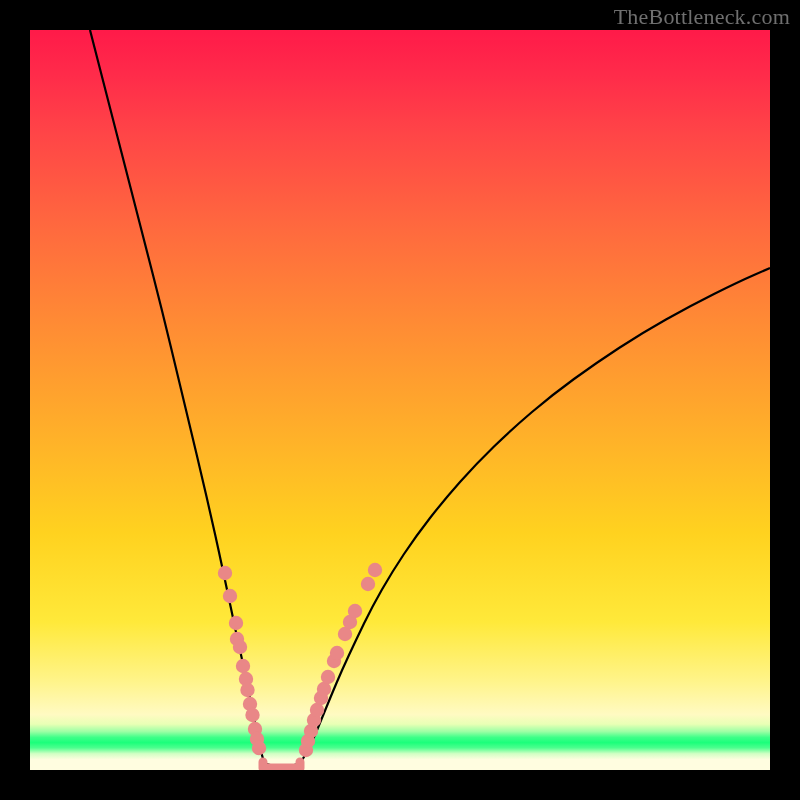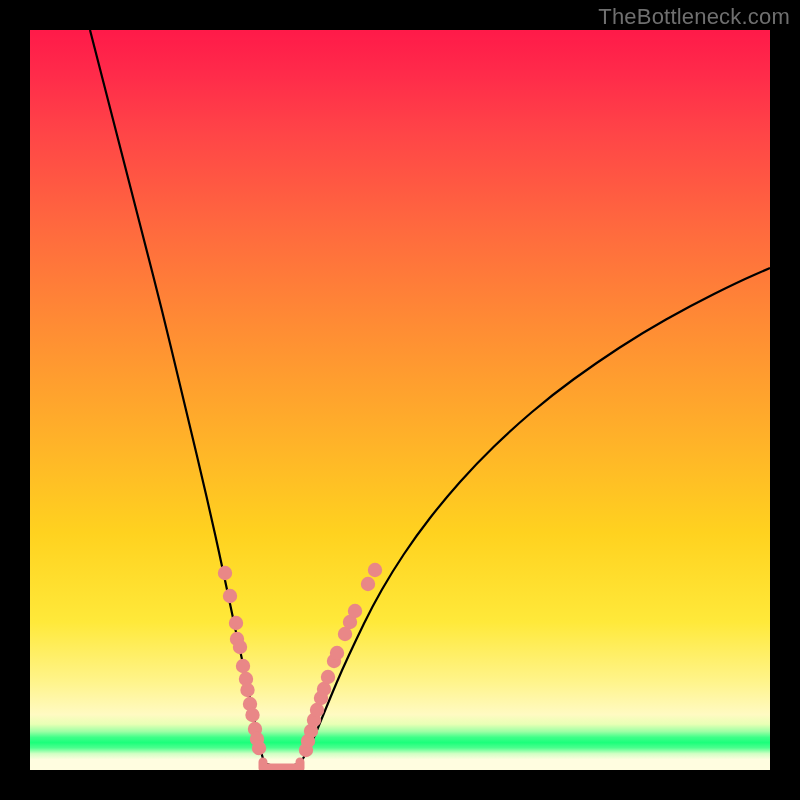--- a/index.html
+++ b/index.html
@@ -55,20 +55,21 @@
   }
   .watermark {
     position: absolute;
     top: 4px;
     right: 10px;
     color: #6f6f6f;
     font-size: 22px;
     font-weight: 500;
     letter-spacing: 0.2px;
     user-select: none;
+    font-family: Liberation Serif, serif;
   }
 </style>
 </head>
 <body>
 
 <div class="stage">
   <div class="watermark">TheBottleneck.com</div>
   <div class="plot-area">
     <svg class="overlay" viewBox="0 0 740 740" preserveAspectRatio="none">
       <path id="curve-path" fill="none" stroke-width="2.2" d="M 60 0 Q 78 70 87 105 Q 96 140 105 175 Q 114 210 123 245 Q 132 280 141 317.5 Q 150 355 156 380 Q 162 405 167 426 Q 172 447 176.5 466.5 Q 181 486 185 504 Q 189 522 192.5 538.5 Q 196 555 199 569 Q 202 583 204.5 595 Q 207 607 209.5 618 Q 212 629 214 639 Q 216 649 217.75 657.5 Q 219.5 666 221 673.5 Q 222.5 681 223.75 687 Q 225 693 226 698 Q 227 703 227.9 707 Q 228.8 711 229.55 714.5 Q 230.3 718 230.9 720.5 Q 231.5 723 232 725 Q 232.5 727 232.95 728.5 Q 233.4 730 233.8 731 Q 234.2 732 234.6 732.75 Q 235 733.5 235 733.5 Q 235 733.5 237.5 734.25 Q 240 735 244 735.5 Q 248 736 252 736 Q 256 736 260 735.5 Q 264 735 267 734.25 Q 270 733.5 270 733.5 Q 270 733.5 272 730.25 Q 274 727 276.5 722.5 Q 279 718 282 711.5 Q 285 705 288.5 696.5 Q 292 688 296.5 677 Q 301 666 306.5 653 Q 312 640 319 625 Q 326 610 334 593.5 Q 342 577 352 559.5 Q 362 542 374 524 Q 386 506 400 488 Q 414 470 430 452 Q 446 434 464 416.5 Q 482 399 502 382 Q 522 365 544 349 Q 566 333 589 318 Q 612 303 636 289.5 Q 660 276 684 264 Q 708 252 724 245 T 740 238" stroke="#000000"></path>

